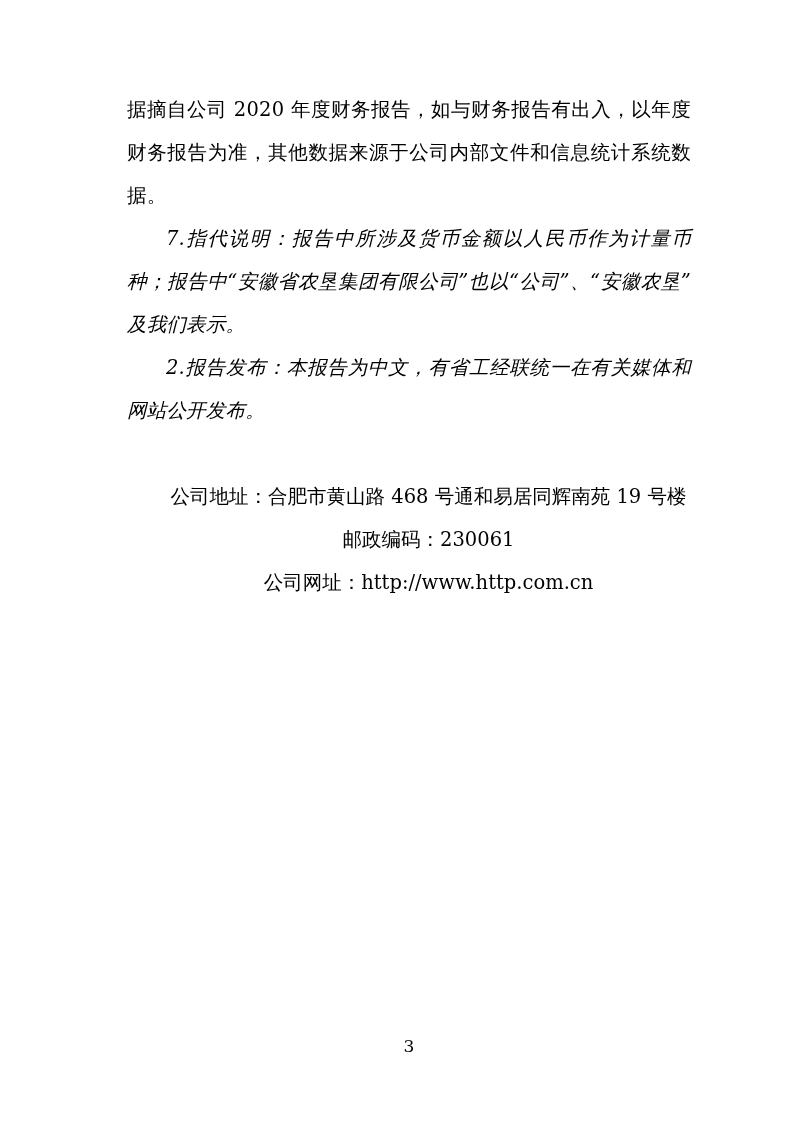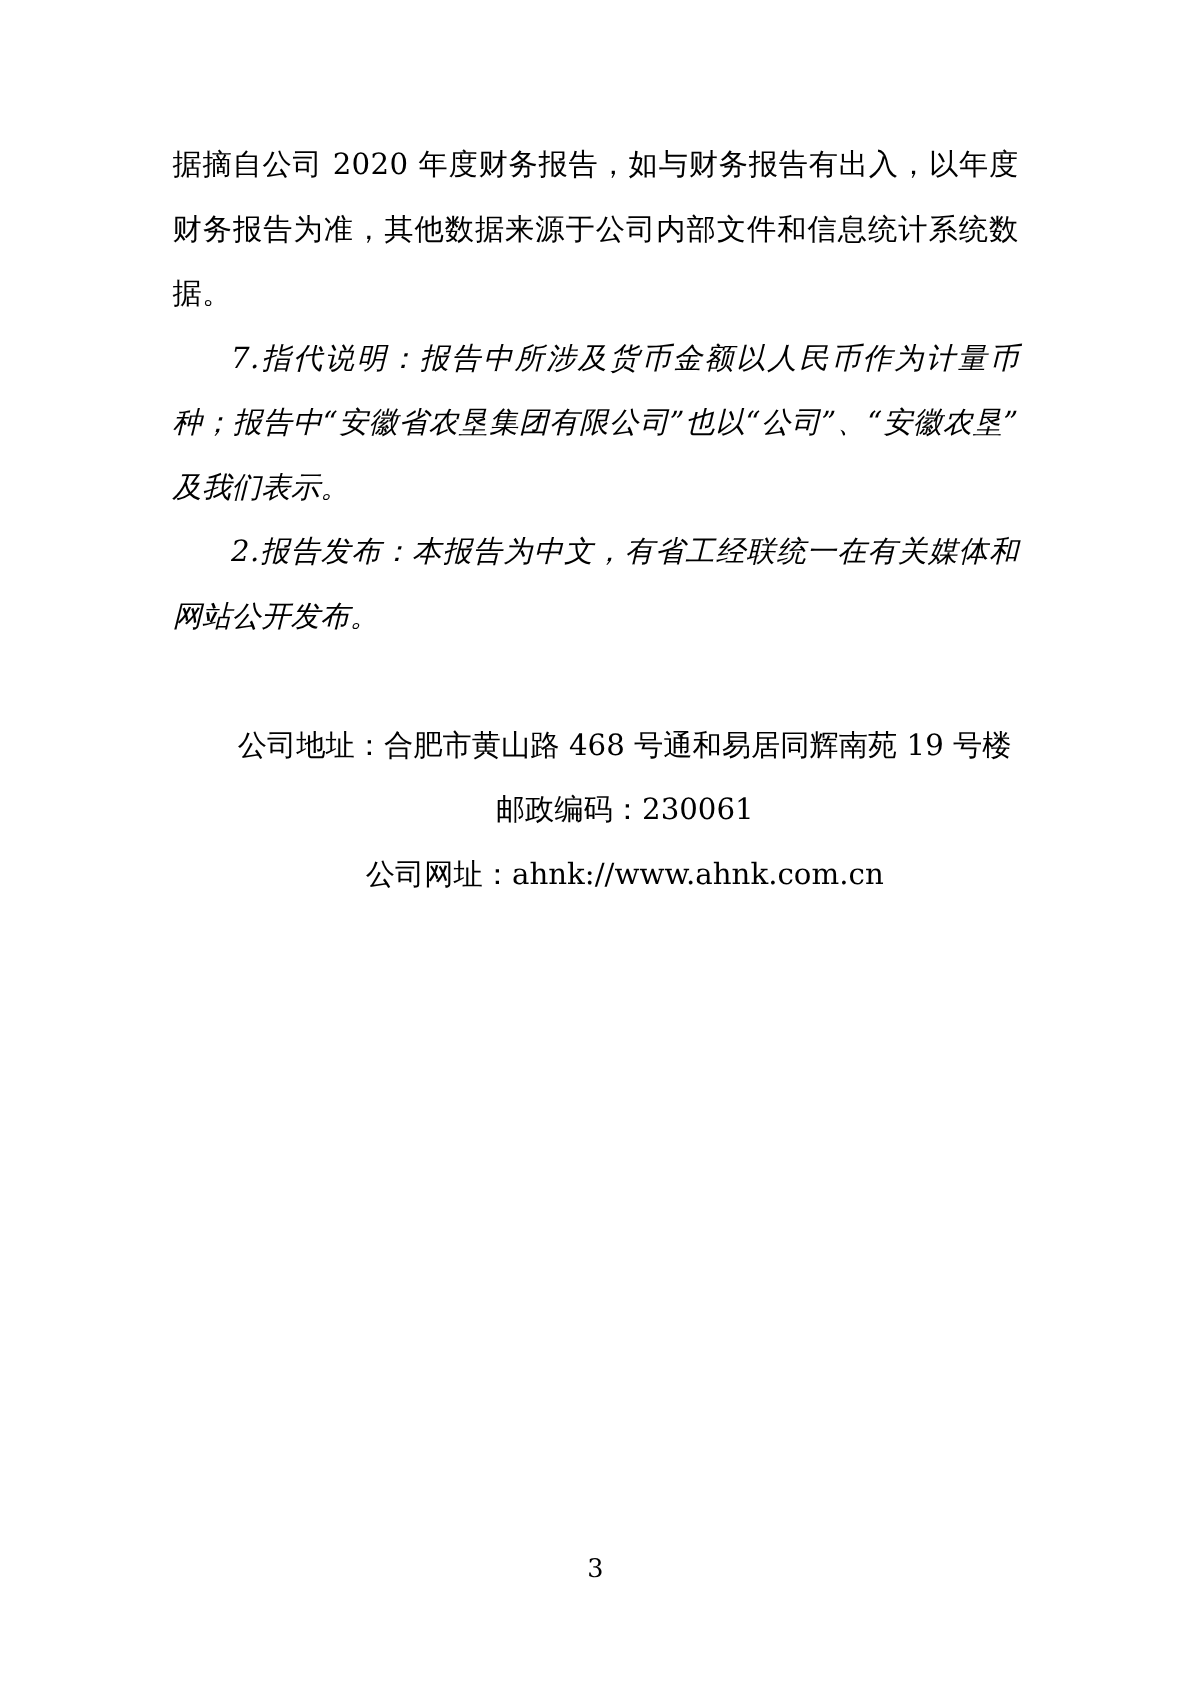--- a/index.html
+++ b/index.html
@@ -11,21 +11,21 @@
   body {
     width: 794px;
     height: 1122px;
     position: relative;
     font-family: "DejaVu Serif", "Liberation Serif", serif;
     color: #000000;
     overflow: hidden;
   }
   .page {
     position: absolute;
-    left: 0;
+    left: 12px;
     top: 0;
     width: 658px;
     height: 1122px;
     box-sizing: border-box;
   }
   .content {
     position: absolute;
     left: 115px;
     top: 88px;
     width: 564px;
@@ -81,19 +81,19 @@
 
     <p class="para indent">7.指代说明：报告中所涉及货币金额以人民币作为计量币种；报告中“安徽省农垦集团有限公司”也以“公司”、“安徽农垦”及我们表示。</p>
 
     <p class="para indent">2.报告发布：本报告为中文，有省工经联统一在有关媒体和网站公开发布。</p>
 
     <div class="gap-block"></div>
 
     <div class="addr-block">
       <p class="addr-line wrap">公司地址：合肥市黄山路 468 号通和易居同辉南苑 19 号楼</p>
       <p class="addr-line">邮政编码：230061</p>
-      <p class="addr-line">公司网址：ahnk://www.ahnk.com.cn</p>
+      <p class="addr-line">公司网址：http://www.http.com.cn</p>
     </div>
 
   </div>
 
   <div class="page-number">3</div>
 </div>
 
 </body></html>

